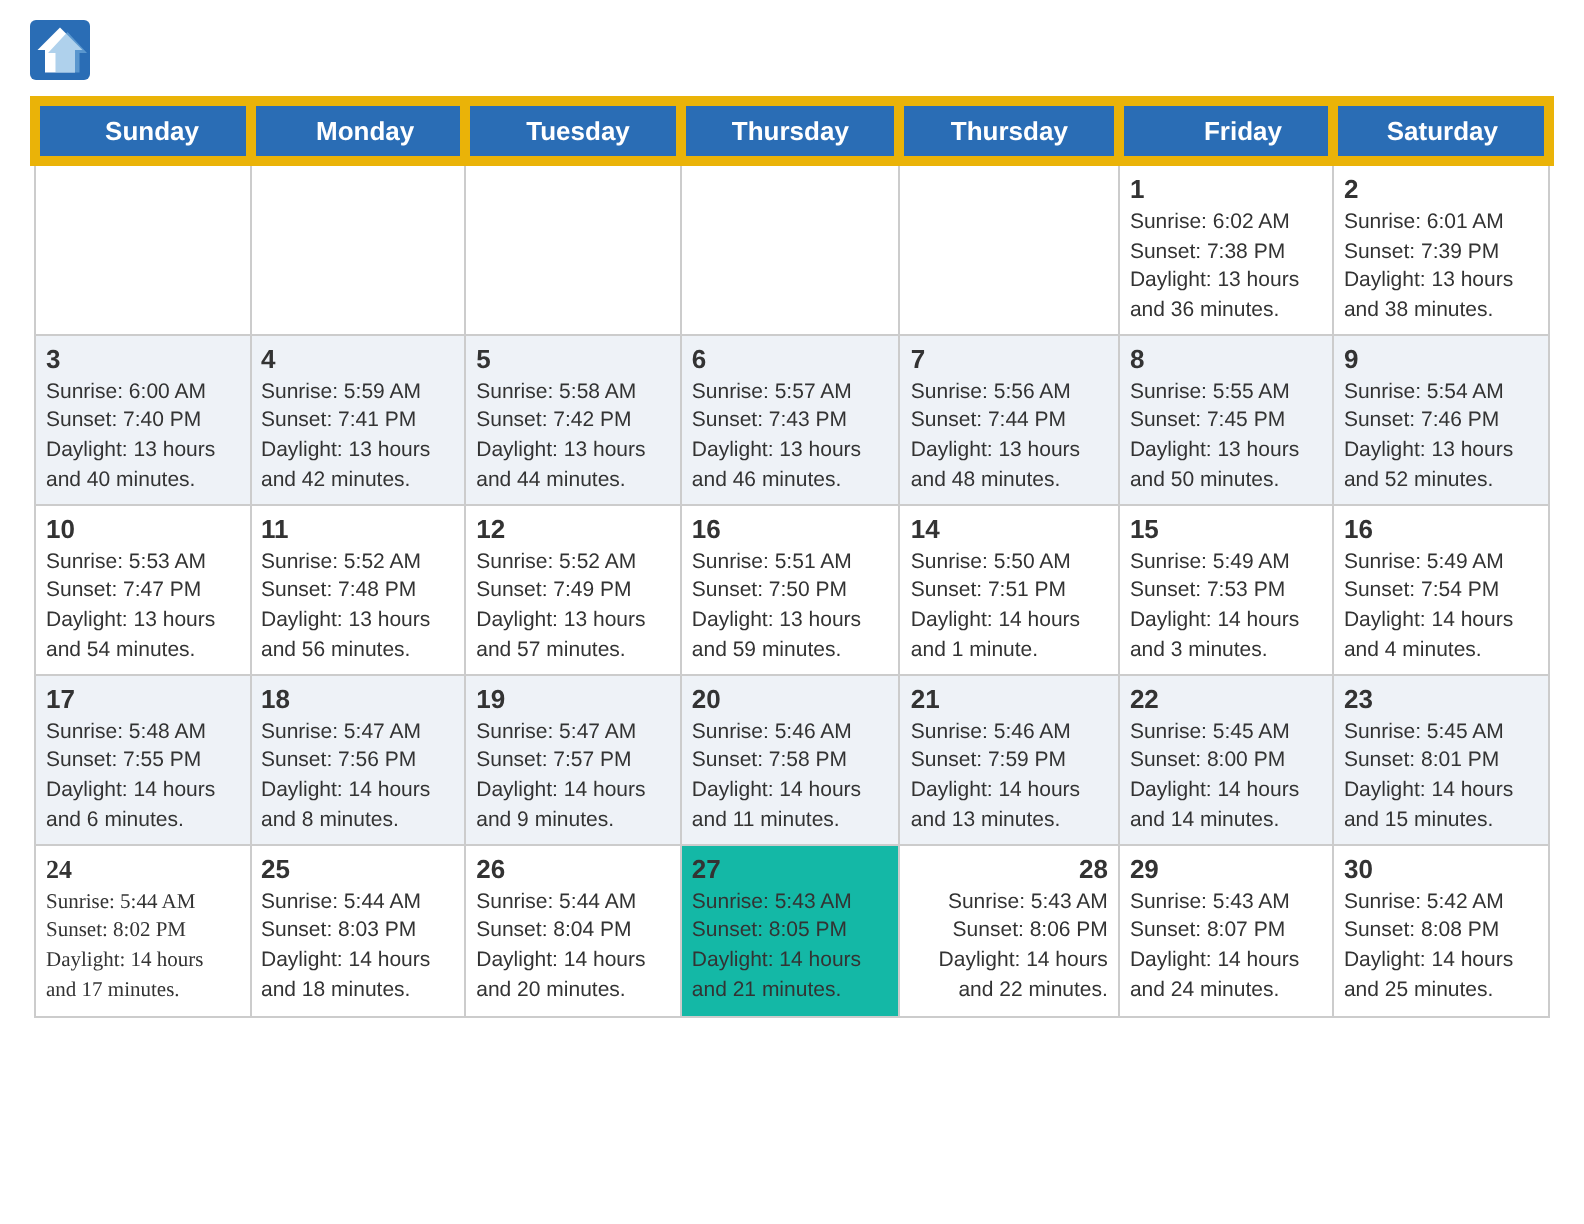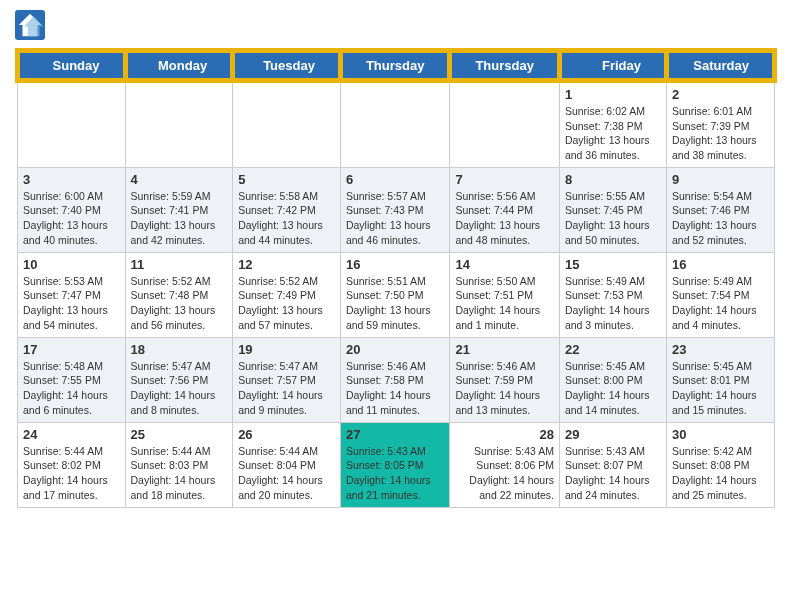--- a/index.html
+++ b/index.html
@@ -228,21 +228,21 @@
           </td>
           <td style="background: rgb(238, 242, 247);">
             <span class="day-num">23</span>
             <div class="day-info" style="white-space: pre-line;">Sunrise: 5:45 AM
 Sunset: 8:01 PM
 Daylight: 14 hours
 and 15 minutes.</div>
           </td>
         </tr>
         <tr class="row-odd">
-          <td style="background: rgb(255, 255, 255);">
+          <td style="background: rgb(255, 255, 255); font-family: Liberation Serif, serif;">
             <span class="day-num">24</span>
             <div class="day-info" style="white-space: pre-line;">Sunrise: 5:44 AM
 Sunset: 8:02 PM
 Daylight: 14 hours
 and 17 minutes.</div>
           </td>
           <td style="background: rgb(255, 255, 255);">
             <span class="day-num">25</span>
             <div class="day-info" style="white-space: pre-line;">Sunrise: 5:44 AM
 Sunset: 8:03 PM

